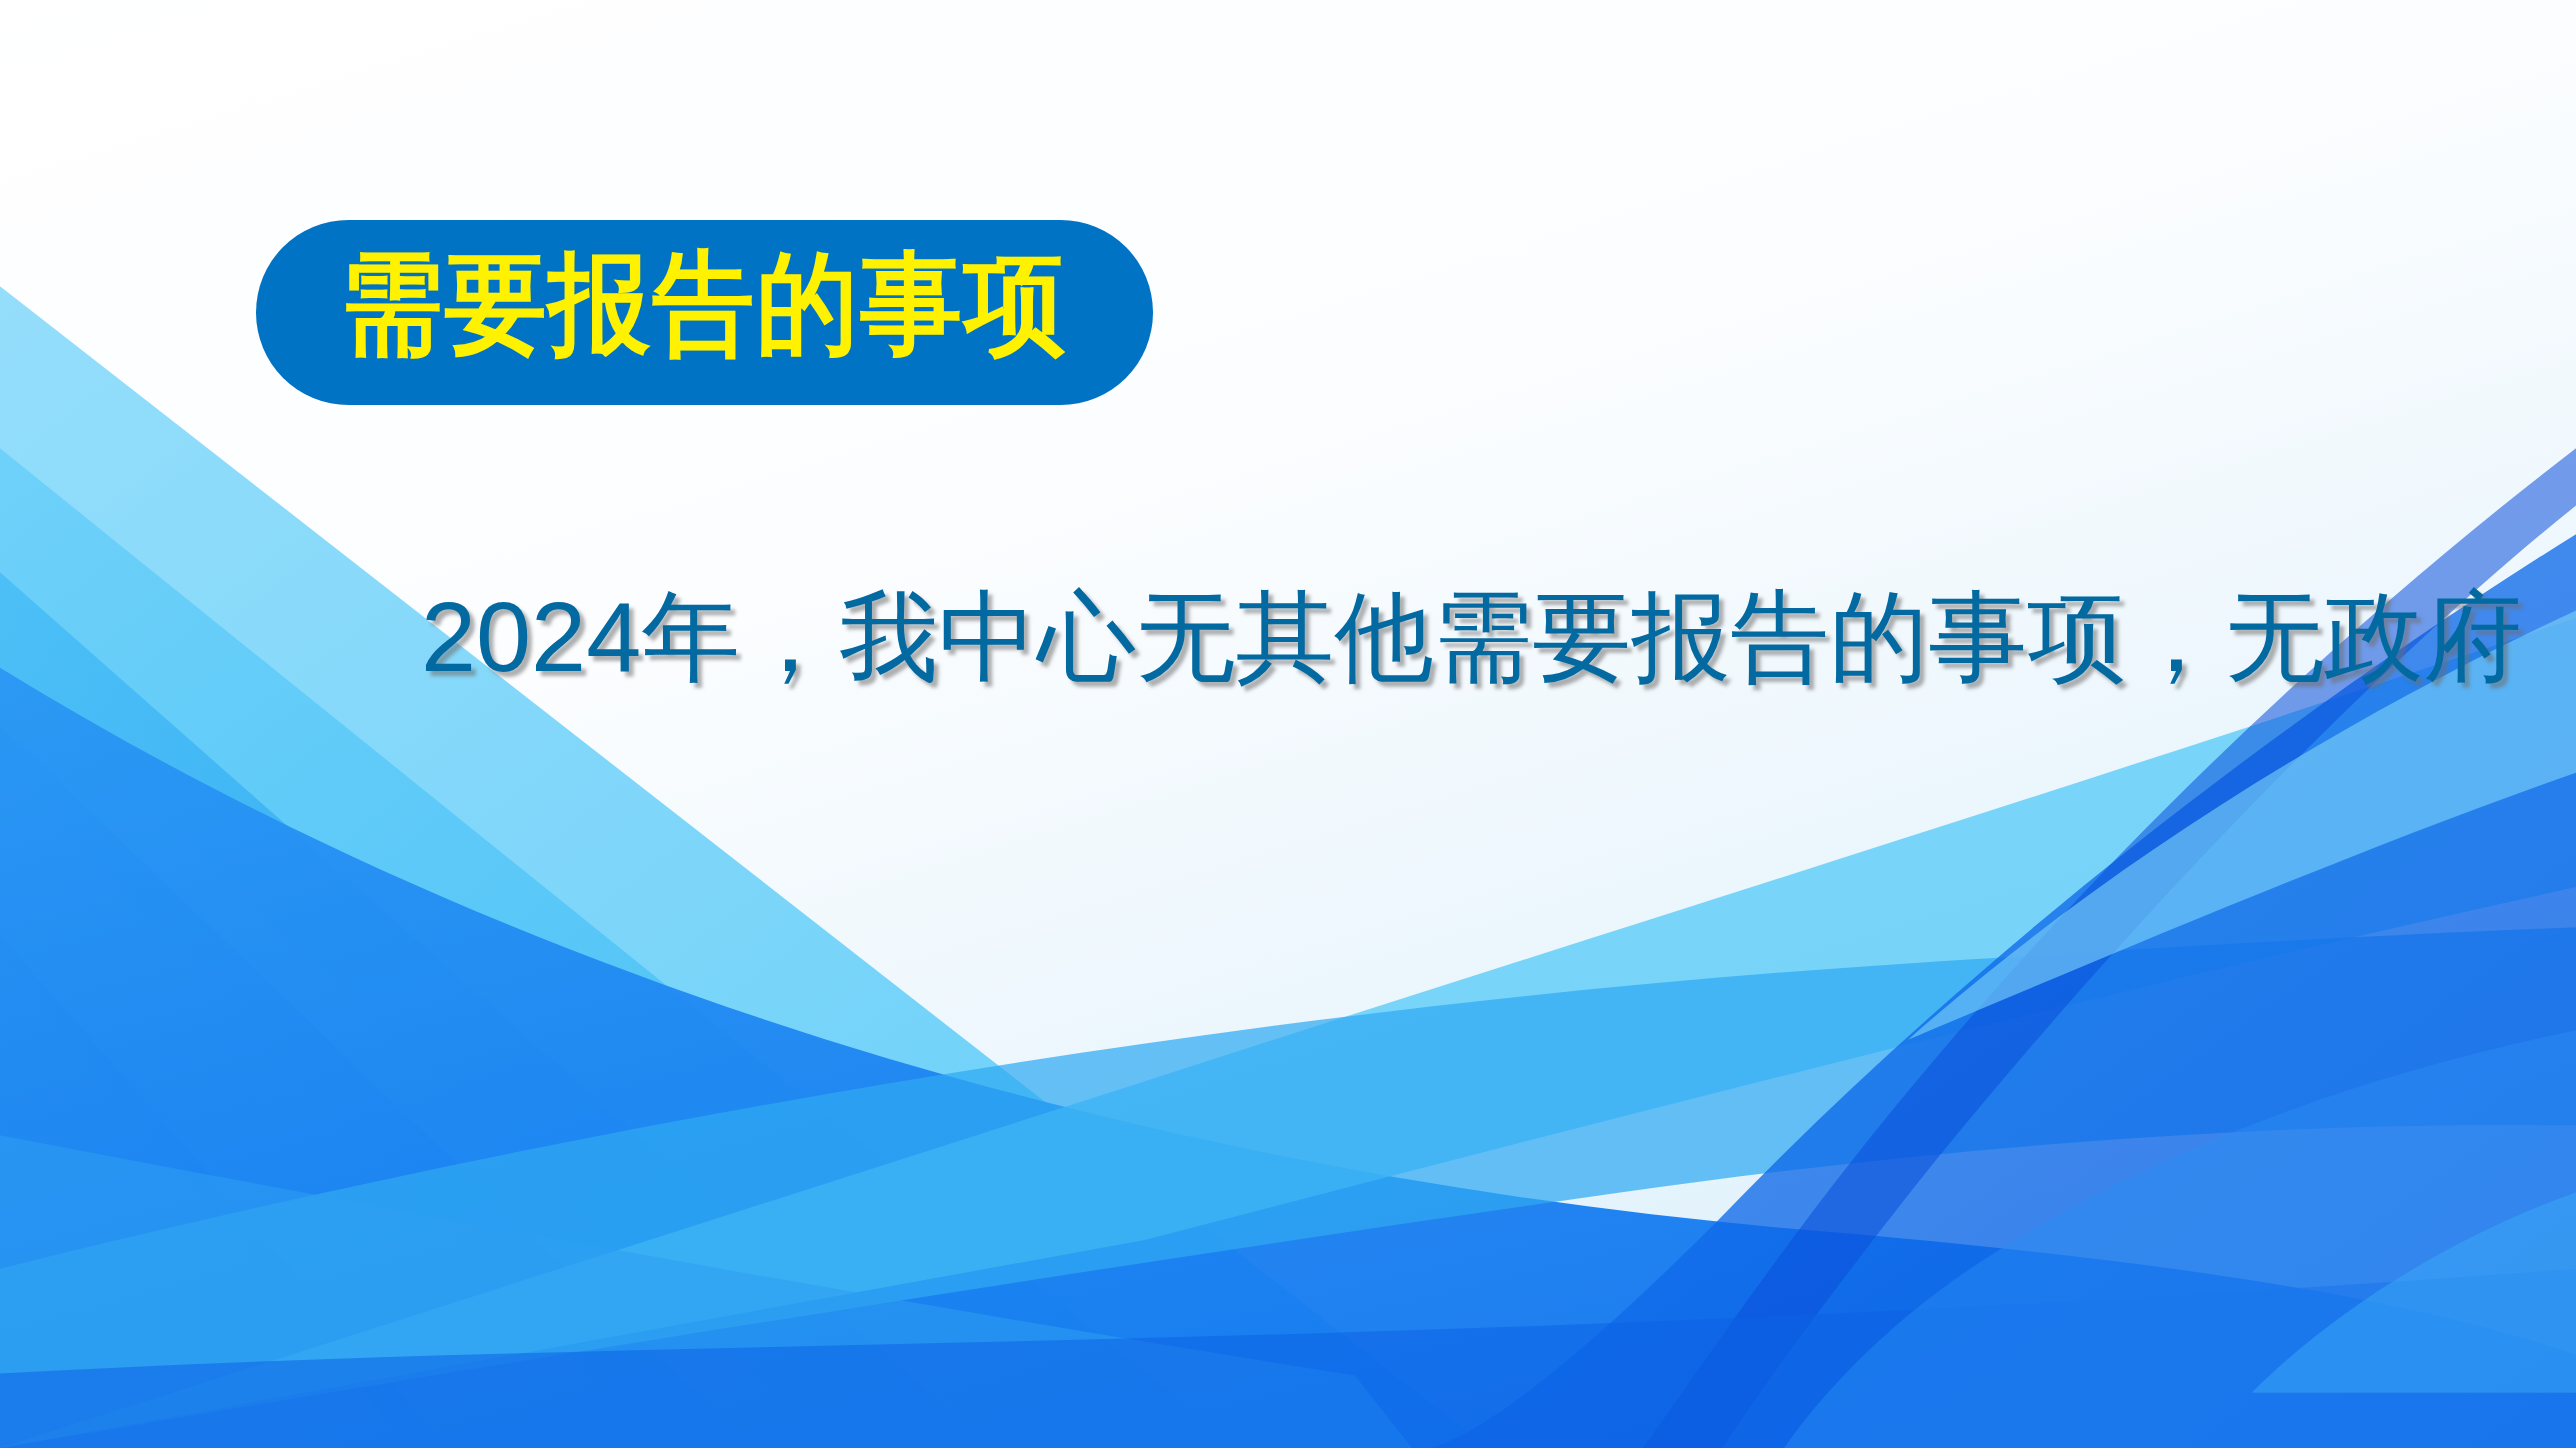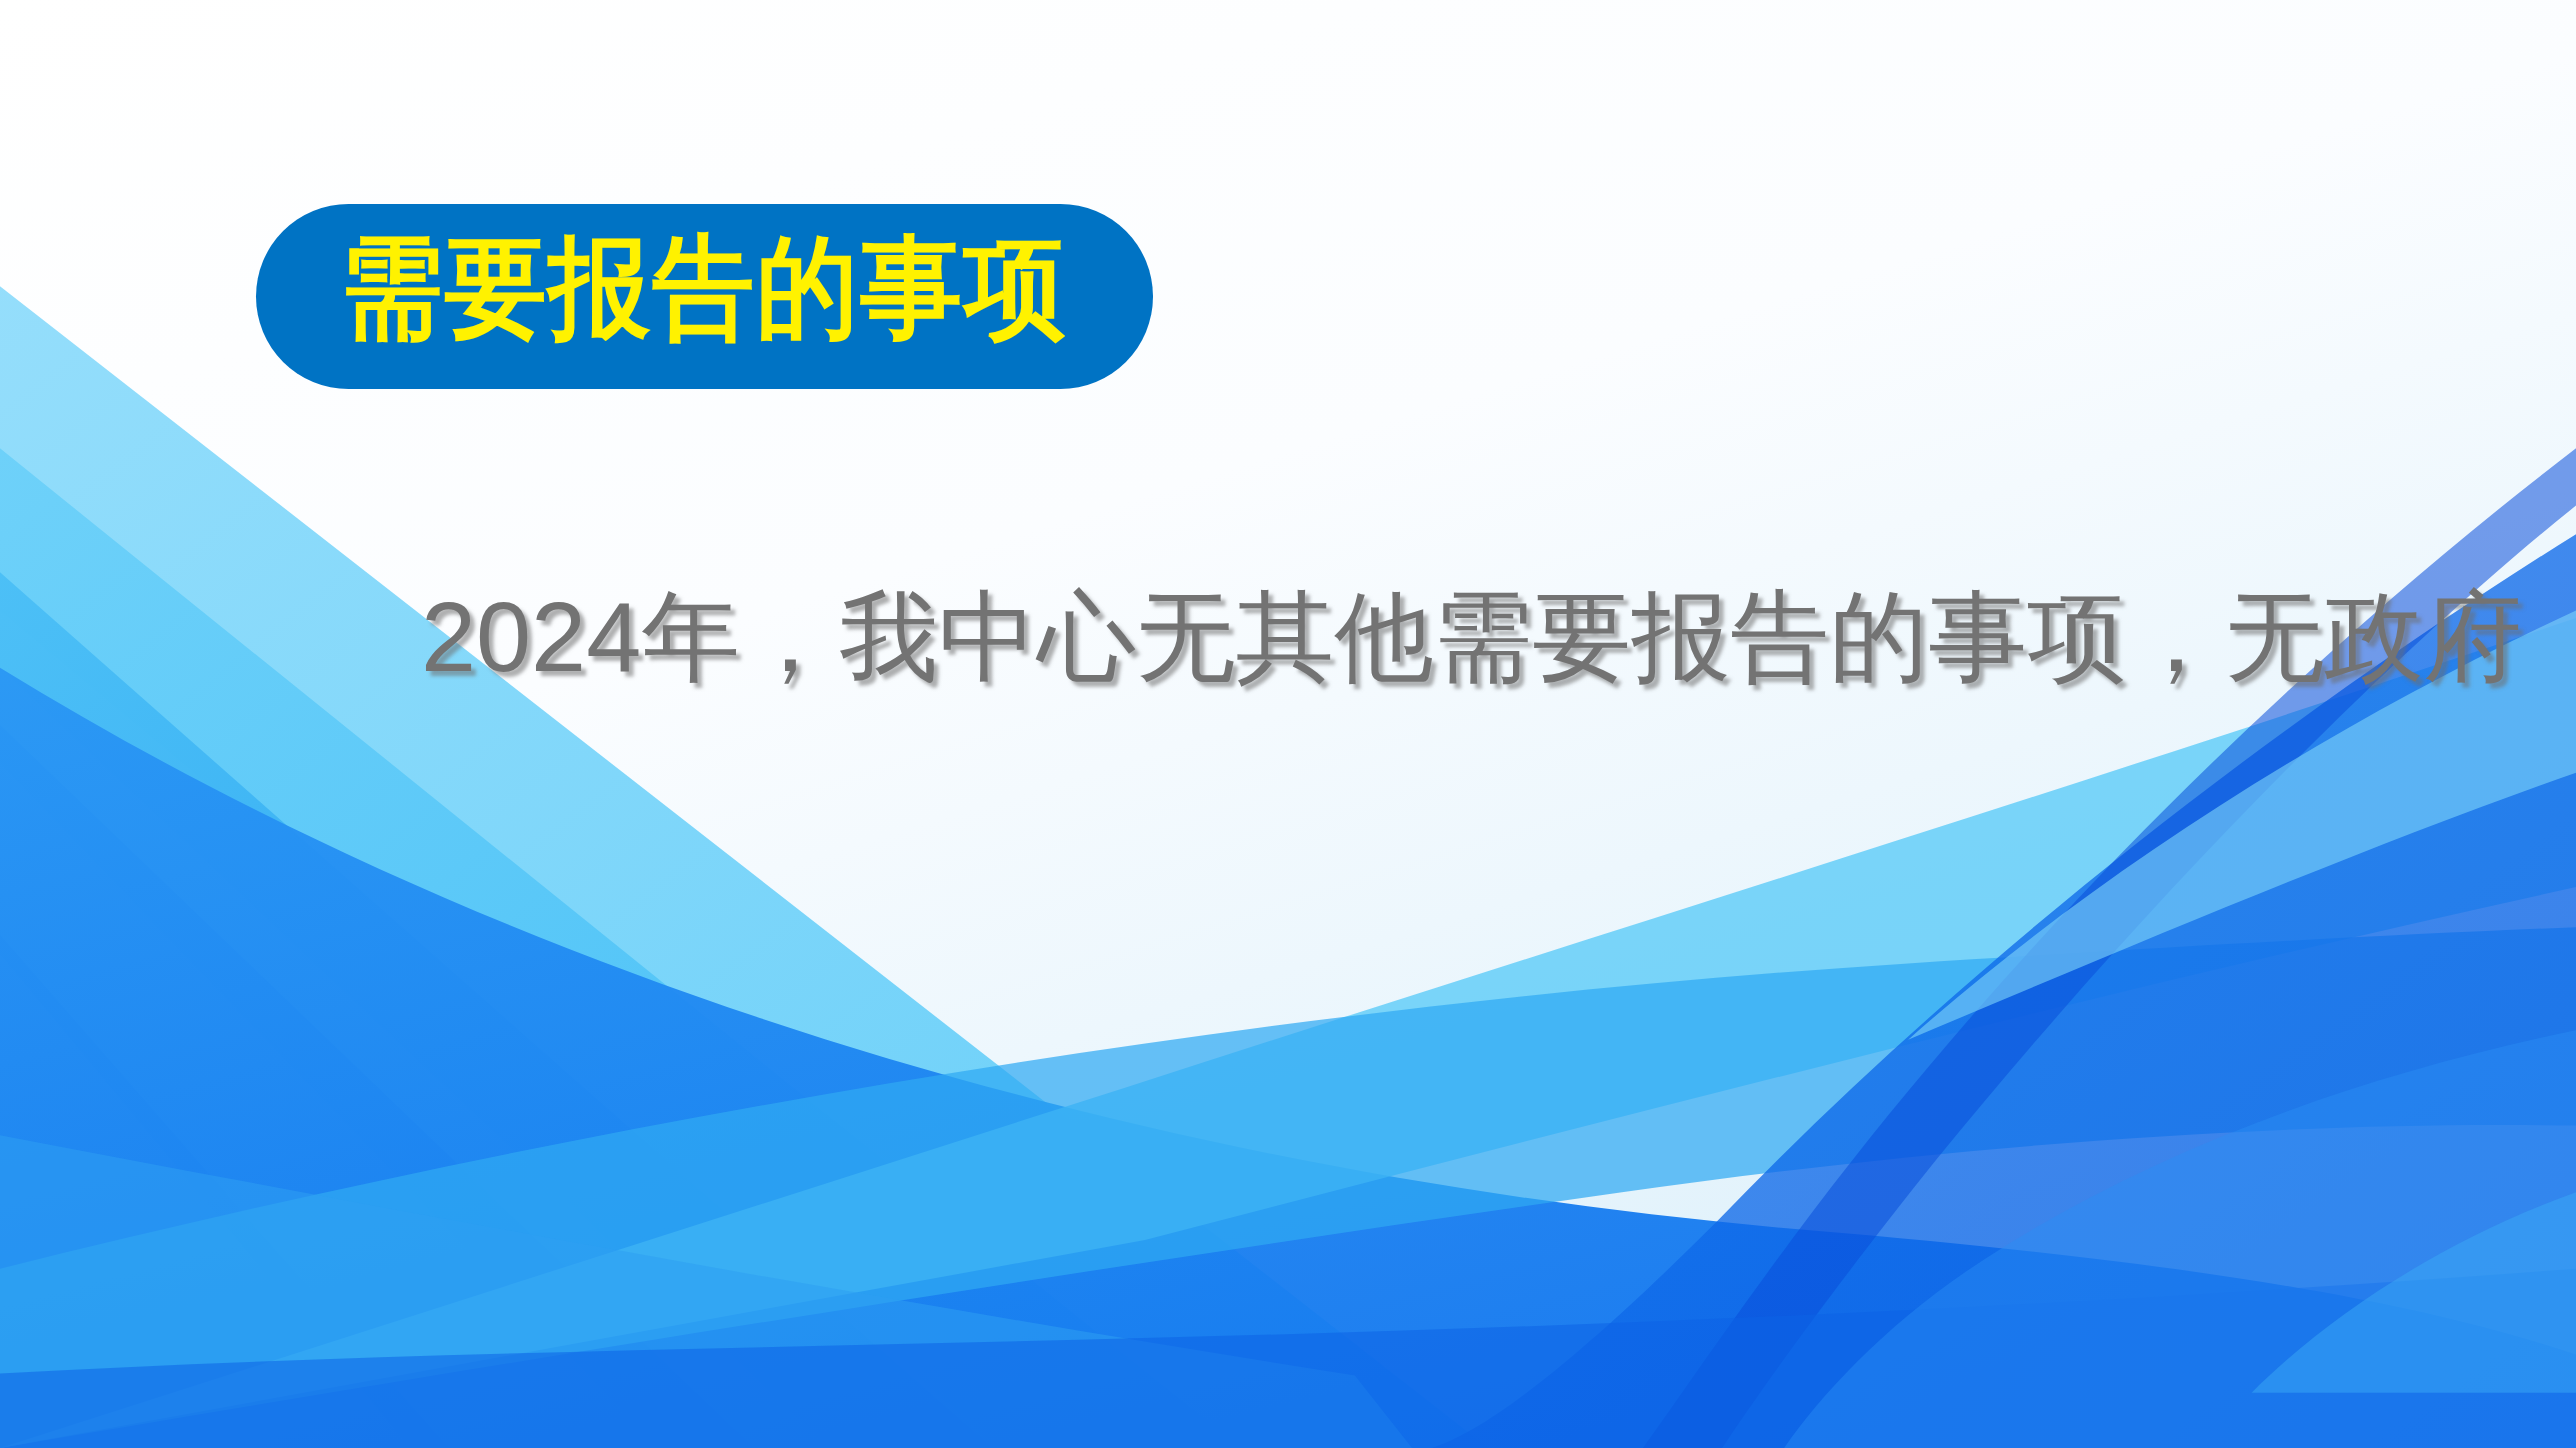--- a/index.html
+++ b/index.html
@@ -26,21 +26,21 @@
     inset: 0;
     width: 100%;
     height: 100%;
     display: block;
   }
 
   
   .title-pill {
     position: absolute;
     left: 256px;
-    top: 204px;
+    top: 220px;
     width: 897px;
     height: 185px;
     background: #0073C4;
     border-radius: 93px;
     display: flex;
     align-items: center;
     justify-content: center;
     box-sizing: border-box;
     padding-bottom: 17px;
   }
@@ -57,21 +57,21 @@
   }
 
   
   .body-block {
     position: absolute;
     left: 225px;
     top: 534px;
     width: 2194px;
   }
   .body-line {
-    color: #737373;
+    color: #0369a1;
     font-size: 99px;
     line-height: 205px;
     white-space: nowrap;
     font-weight: normal;
     text-shadow: 4.8px 4.8px 3.8px rgba(110,110,110,0.55);
     font-family: "Liberation Sans", "DejaVu Sans", sans-serif;
   }
   .body-line.indent {
     text-indent: 196px;
   }

